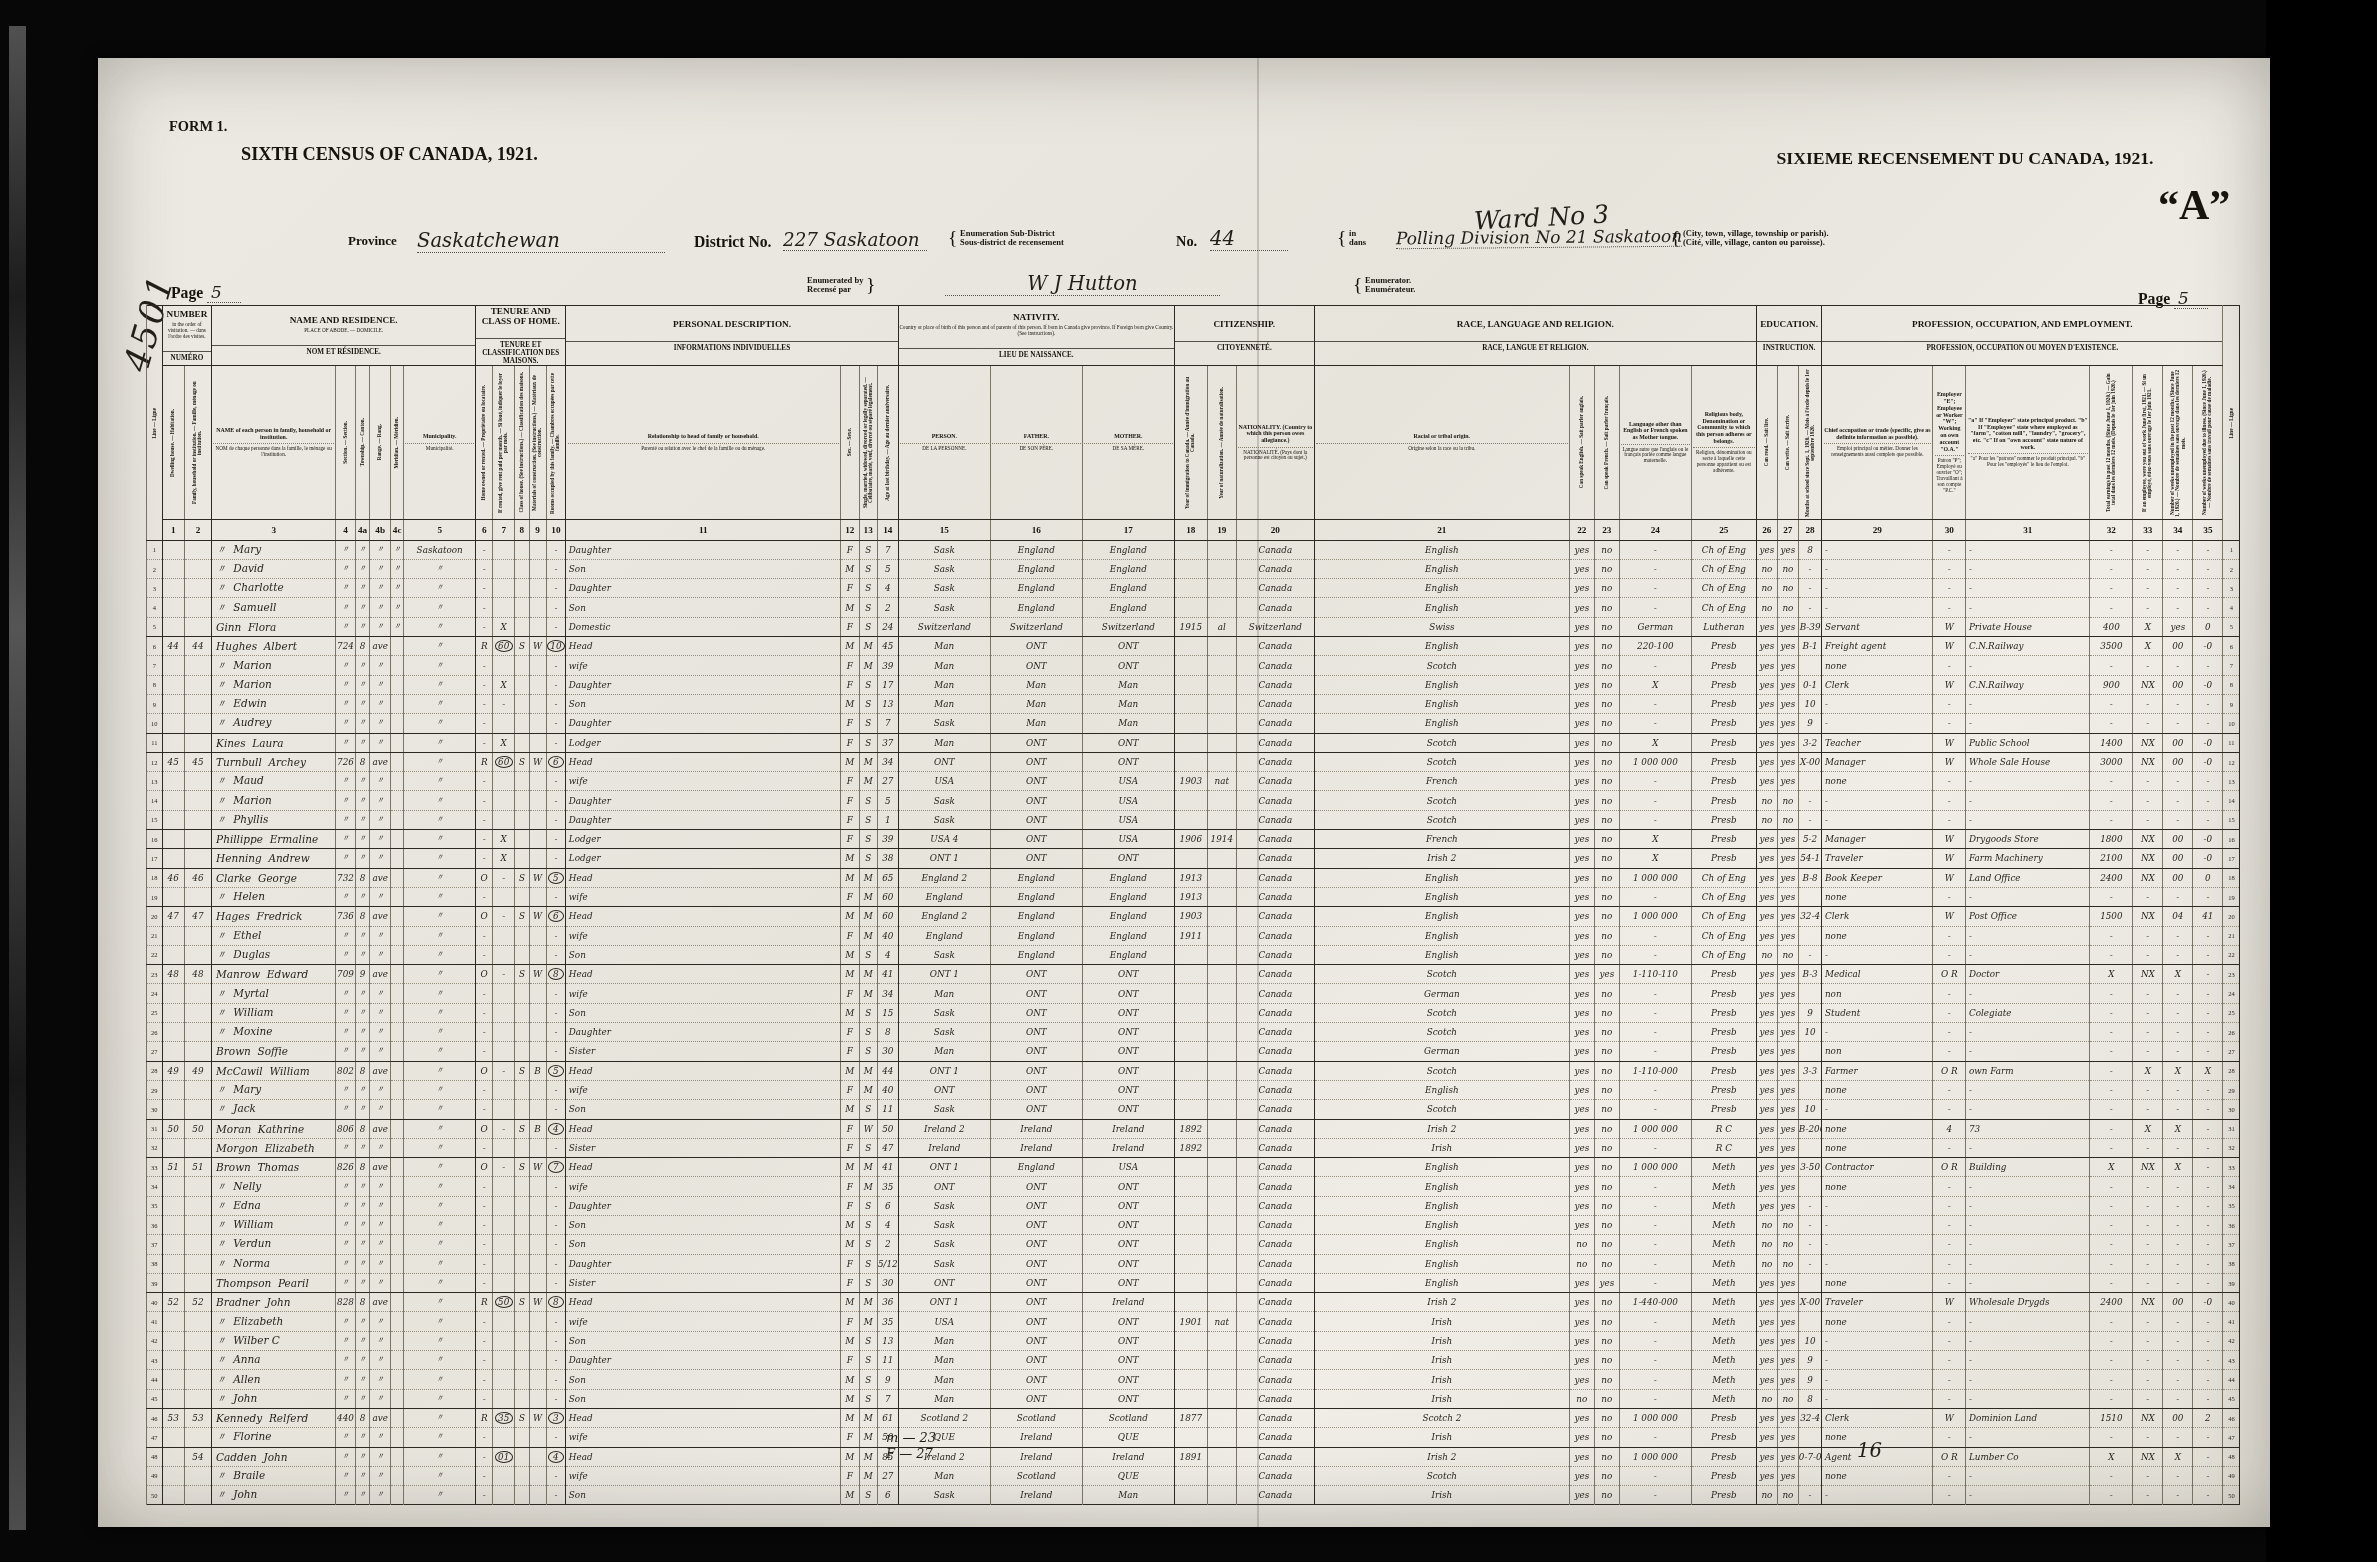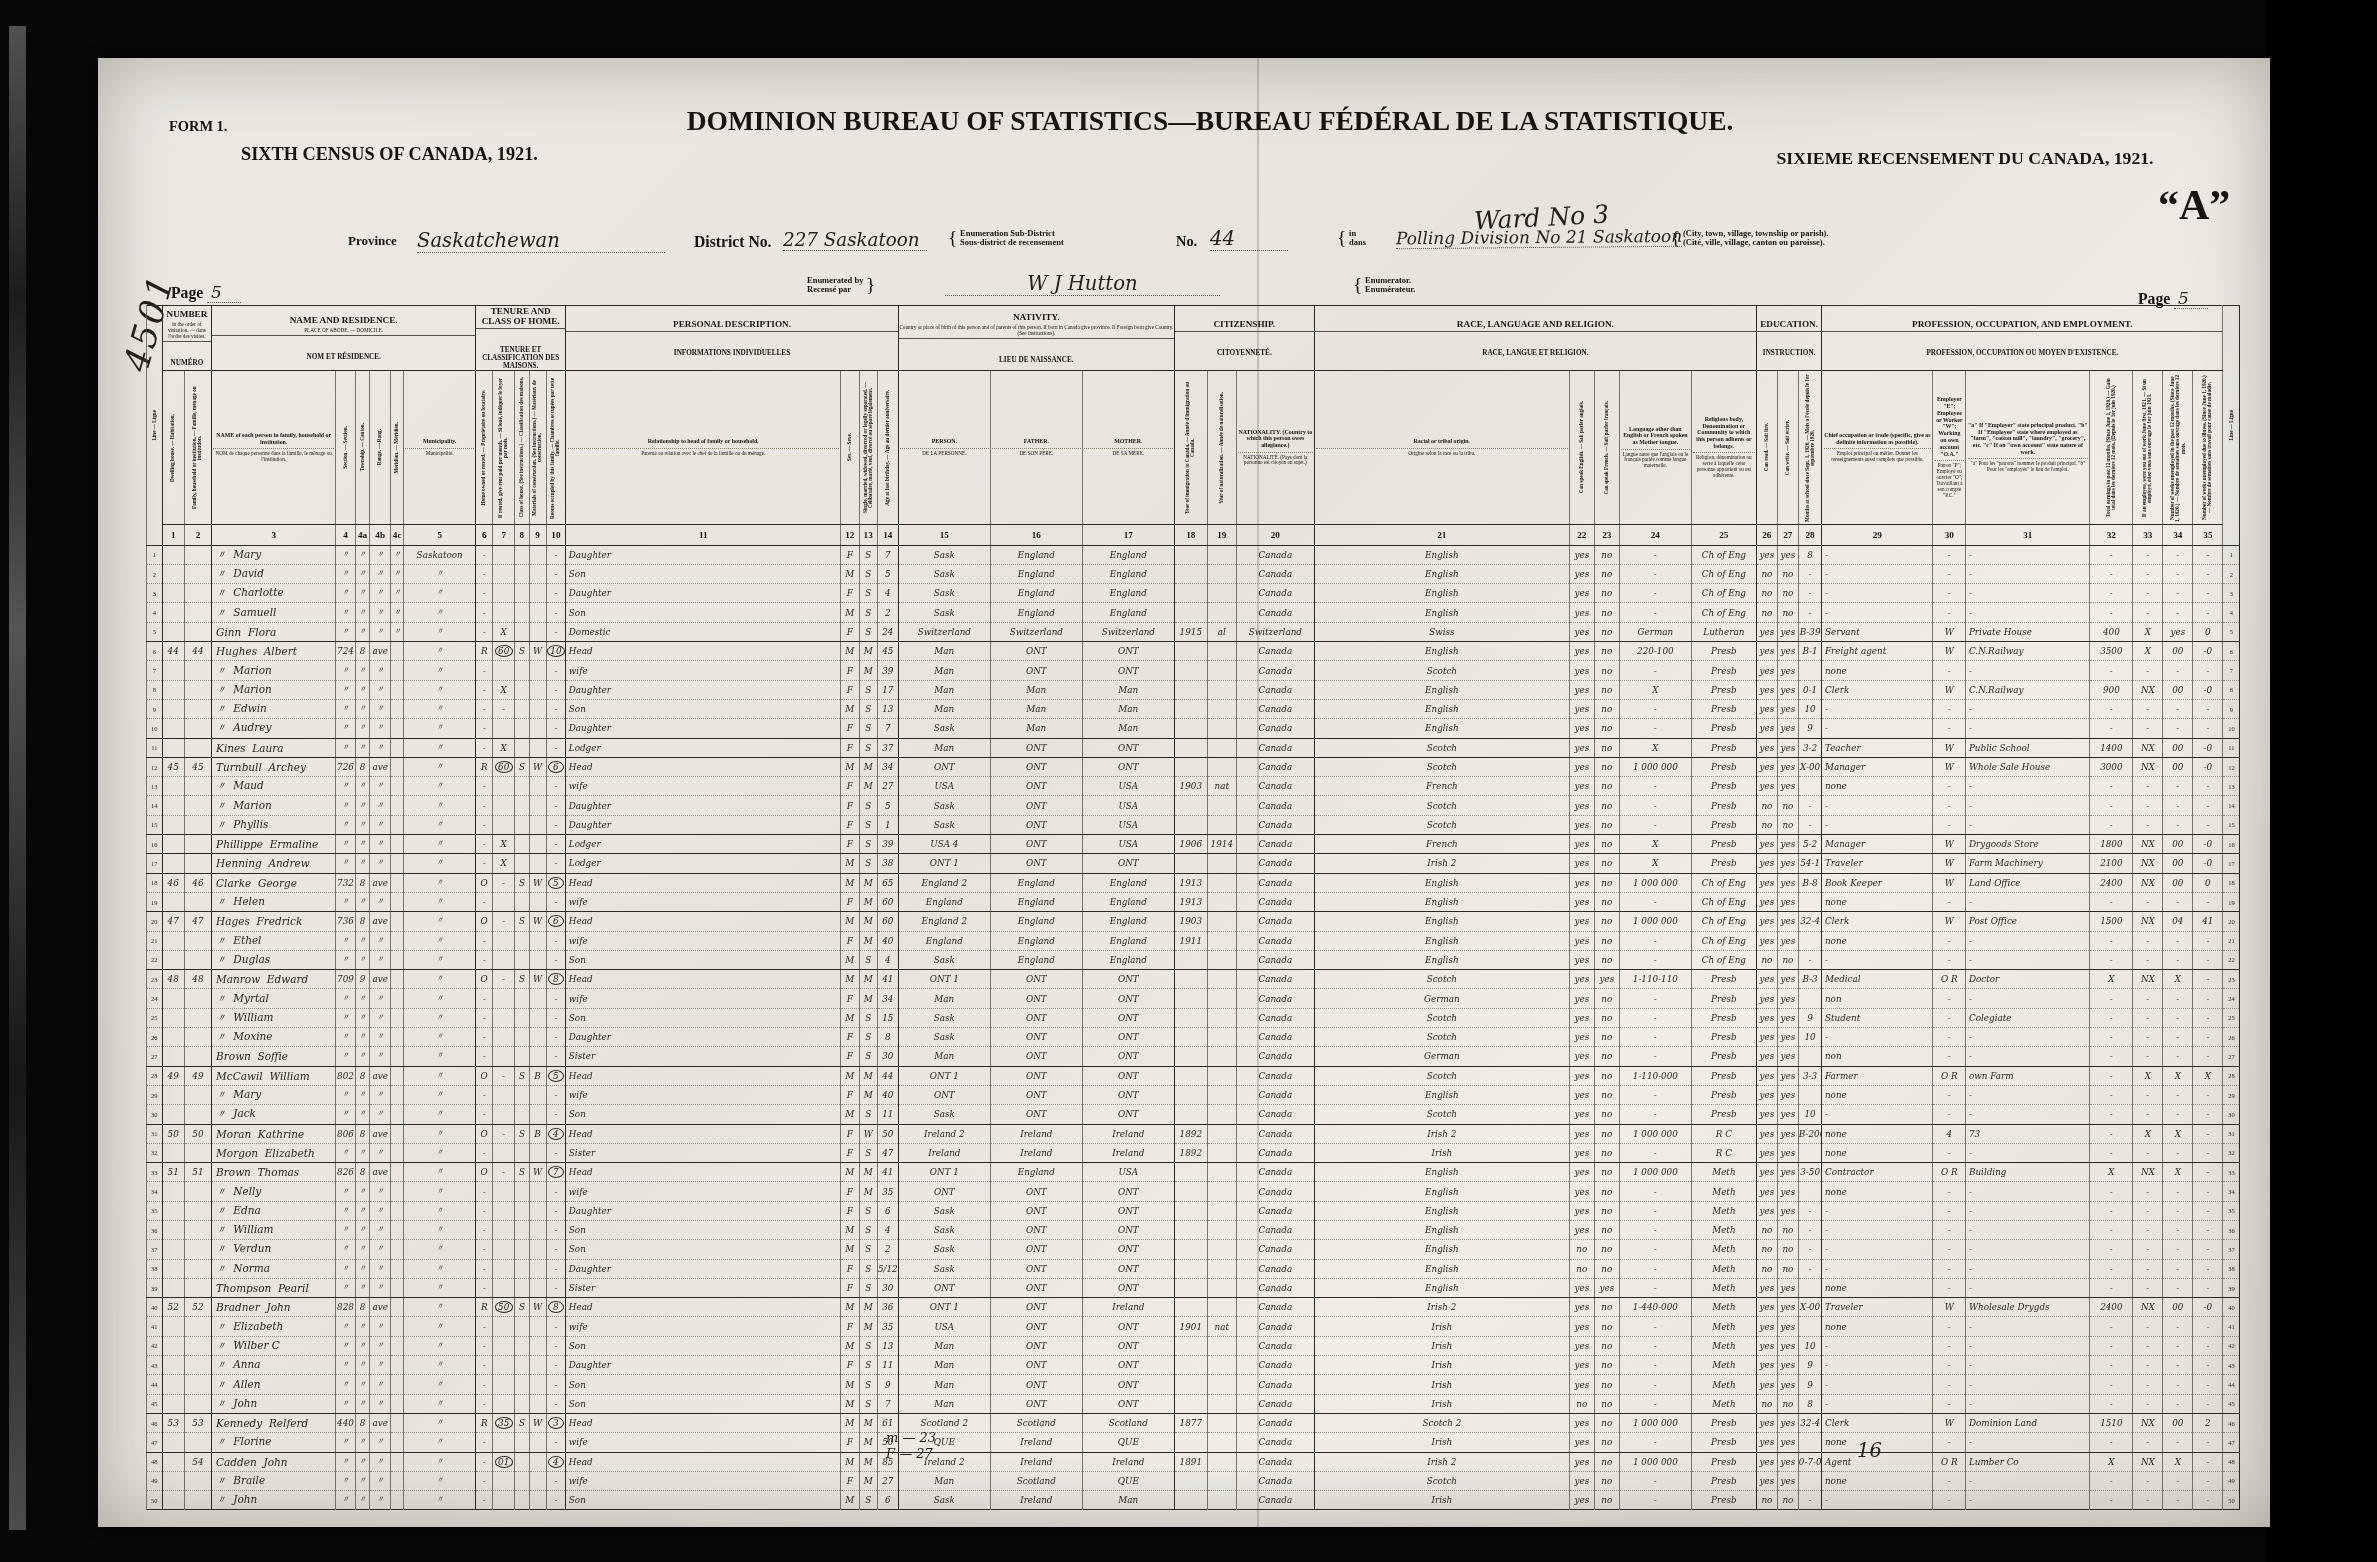--- a/index.html
+++ b/index.html
@@ -35,21 +35,21 @@
     border-bottom:0.7px dotted rgba(120,112,98,.75);
     font-size:8.8px;text-align:center;white-space:pre;
   }
   th{border-left:0.7px solid rgba(94,87,74,.8);}
   .thickL{border-left:1.3px solid #2c2822 !important;}
   table{border:1.3px solid #2c2822;}
   tr.heavy td{border-bottom:1.3px solid #2c2822;}
   thead tr.groups th{height:34px;border-bottom:0.7px solid #2c2822;font-size:9.2px;font-weight:bold;}
   thead tr.labels th{height:153px;border-bottom:0.7px solid #2c2822;font-weight:bold;vertical-align:middle;}
   thead tr.nums th{height:19.6px;font-size:9.2px;font-weight:bold;border-bottom:1.3px solid #2c2822;}
-  .g-fr{font-size:7.2px;font-weight:bold;margin-top:2px;border-top:0.7px solid #55504a;padding-top:17px;}
+  .g-fr{font-size:7.2px;font-weight:bold;margin-top:12px;border-top:0.7px solid #55504a;padding-top:2px;}
   .g-sub{font-size:5.2px;font-weight:normal;margin-top:1.3px;}
   .hlabel{font-size:5.9px;font-weight:bold;line-height:1.15;padding:1.3px;white-space:normal;}
   .hlabel .fr{font-size:5.2px;font-weight:normal;display:block;margin-top:2.6px;border-top:0.7px dotted #847c6d;padding-top:2px;}
   .vlabel{writing-mode:vertical-rl;transform:rotate(180deg);font-size:5.2px;font-weight:bold;line-height:1.05;margin:0 auto;max-height:148px;white-space:normal;width:auto;}
   .linecell{font-size:6.5px;color:#2b261f;font-family:"Liberation Serif",serif;}
   td.name-cell{text-align:left;padding-left:3.9px;font-size:10.5px;}
   td.left-cell{text-align:left;padding-left:2.6px;}
   .circ{border:1px solid #2c2822;border-radius:50%;padding:0 2.6px;display:inline-block;min-width:9.2px;}
   .vline-label{writing-mode:vertical-rl;transform:rotate(180deg);font-size:5.2px;font-weight:bold;margin:0 auto;}
 </style>
@@ -57,21 +57,20 @@
 <body>
 
 <div class="scan-streak"></div>
 <div class="scan-blob"></div>
 
 <div class="page">
   <div class="fold"></div>
 
   <div class="abs b" style="left:71px;top:60px;font-size:14.4px;">FORM 1.</div>
   <div class="abs b" style="left:143px;top:86px;font-size:18.3px;">SIXTH CENSUS OF CANADA, 1921.</div>
-  <div class="abs b" style="left:1112px;top:47px;font-size:27.5px;transform:translateX(-50%);">DOMINION BUREAU OF STATISTICS—BUREAU FÉDÉRAL DE LA STATISTIQUE.</div>
   <div class="abs b" style="left:1867px;top:90px;font-size:17.7px;transform:translateX(-50%);">SIXIEME RECENSEMENT DU CANADA, 1921.</div>
   <div class="abs hw" style="left:1376px;top:145px;font-size:25px;transform:rotate(-3deg);">Ward No 3</div>
   <div class="abs b" style="left:2060px;top:123px;font-size:42px;">“A”</div>
   <div class="abs hw rot4501" style="left:18.3px;top:307px;">4501</div>
 
   <div class="abs b" style="left:250px;top:175px;font-size:13px;">Province</div>
   <div class="abs hw" style="left:319px;top:171px;font-size:19.6px;border-bottom:0.7px dotted #55504a;min-width:248px;">Saskatchewan</div>
   <div class="abs b" style="left:596px;top:175px;font-size:15.7px;">District No.</div>
   <div class="abs hw" style="left:685px;top:171px;font-size:18.3px;border-bottom:0.7px dotted #55504a;min-width:144px;">227 Saskatoon</div>
 

